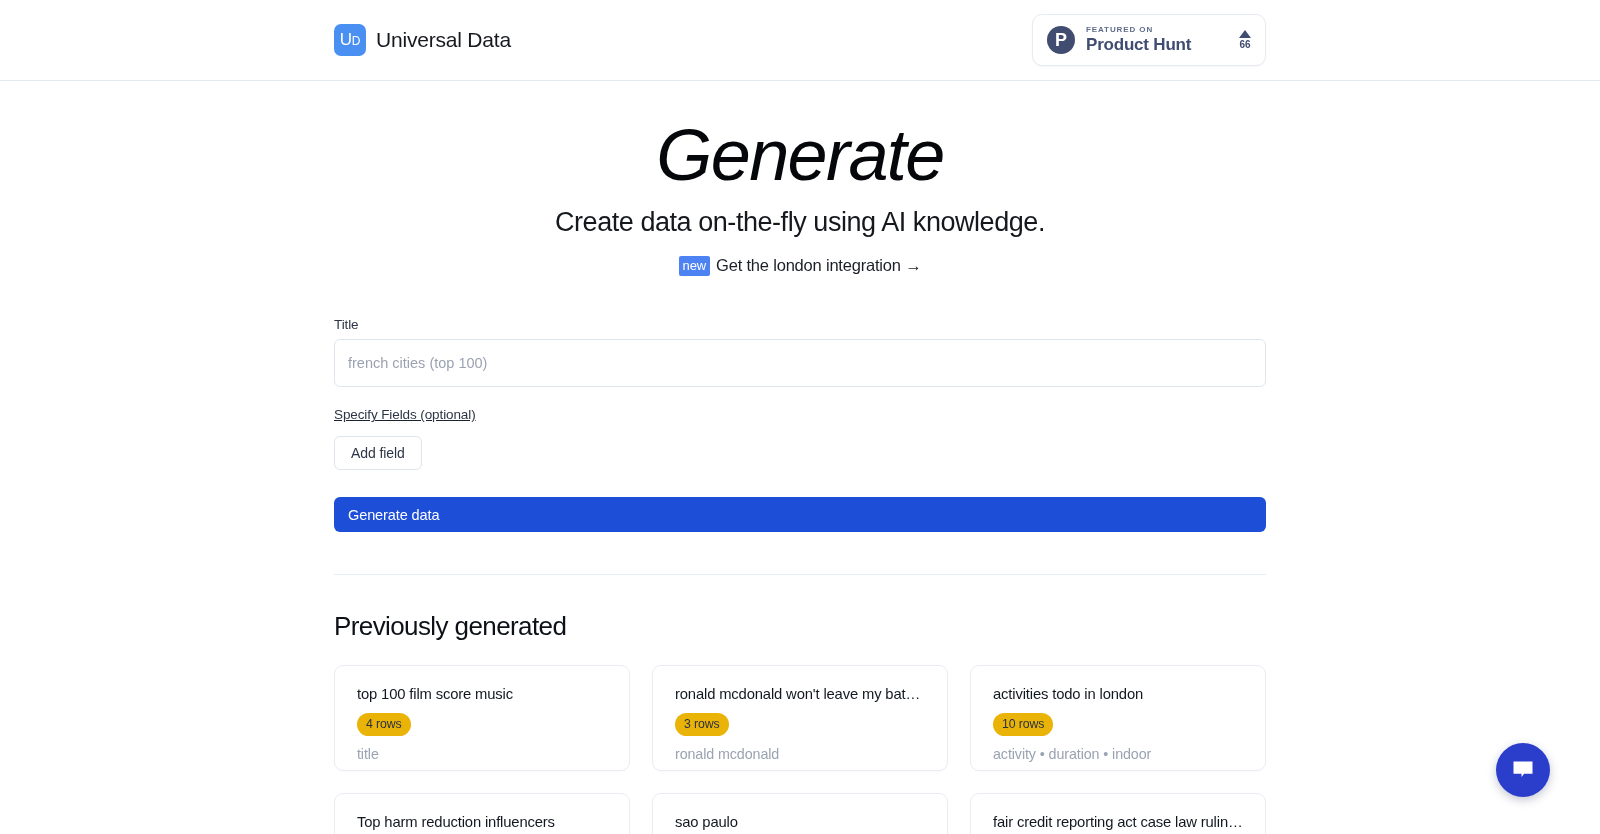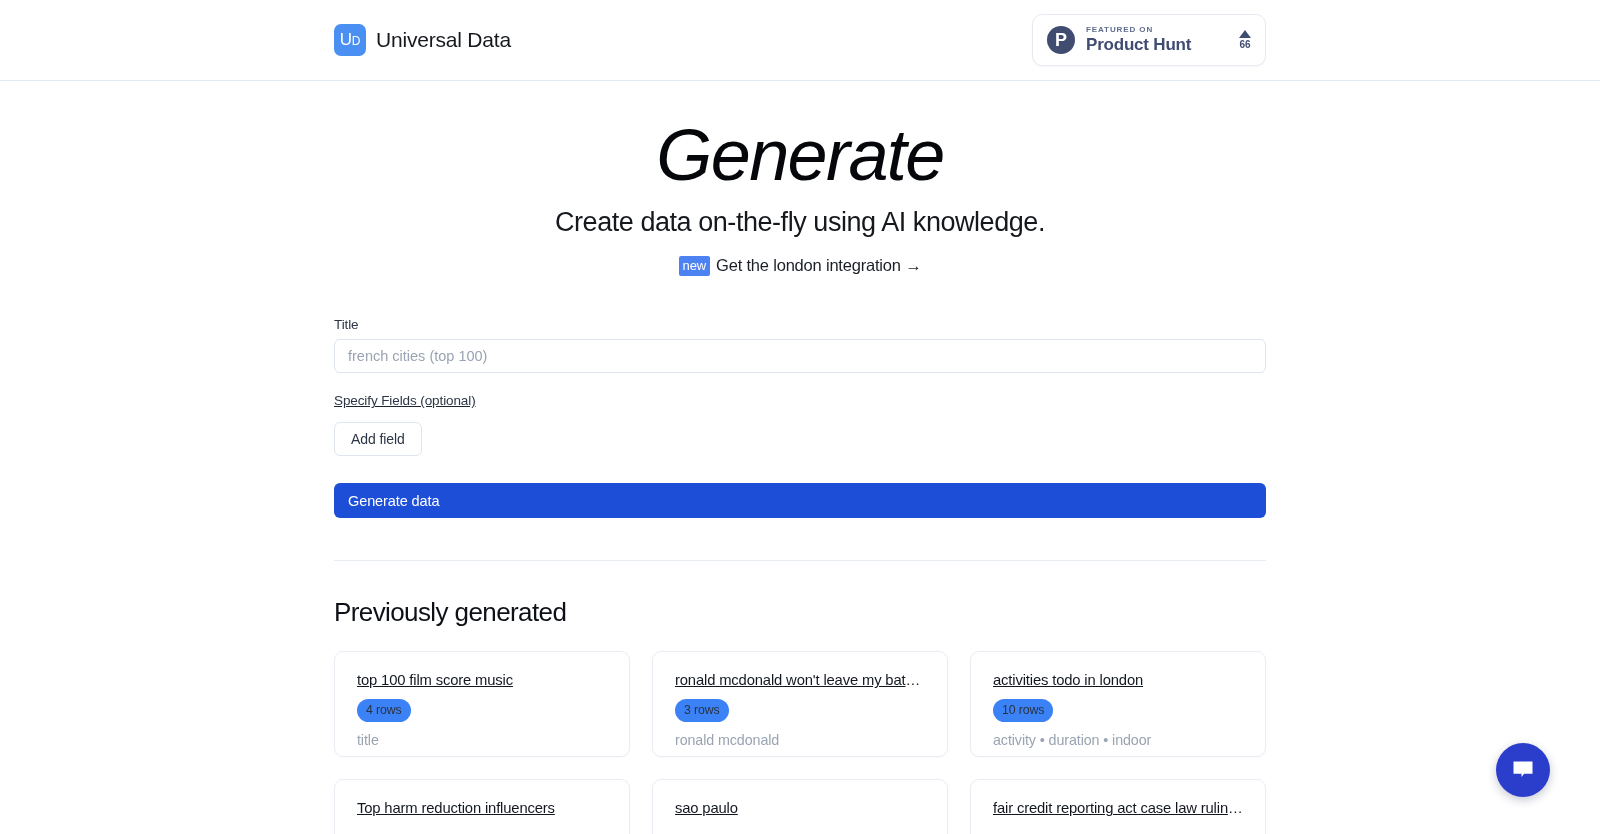--- a/index.html
+++ b/index.html
@@ -170,21 +170,21 @@
   .form { margin-top: 41px; }
   .field-label {
     font-size: 13.5px;
     color: #2c3646;
     letter-spacing: -0.1px;
     margin-bottom: 7px;
     display: block;
   }
   .text-input {
     width: 100%;
-    height: 34px;
+    height: 48px;
     border: 1px solid #dfe5ec;
     border-radius: 6px;
     padding: 0 13px;
     font-family: "Liberation Sans", sans-serif;
     font-size: 14.5px;
     color: #2c3646;
     background: #fff;
     outline: none;
   }
   .text-input::placeholder { color: #9aa3b2; }
@@ -253,26 +253,25 @@
     box-shadow: 0 1px 2px rgba(20,30,50,0.025);
   }
   .gen-card .card-title {
     font-size: 14.8px;
     color: #131820;
     letter-spacing: -0.15px;
     white-space: nowrap;
     overflow: hidden;
     text-overflow: ellipsis;
     line-height: 1.2;
-    text-decoration: underline;
   }
   .rows-pill {
     display: inline-block;
     margin-top: 9px;
-    background: #3b82f6;
+    background: #eab308;
     color: #2a3240;
     font-size: 12.3px;
     line-height: 1;
     padding: 5px 9px 6px 9px;
     border-radius: 20px;
     letter-spacing: -0.1px;
   }
   .card-fields {
     margin-top: 10px;
     font-size: 14.3px;

